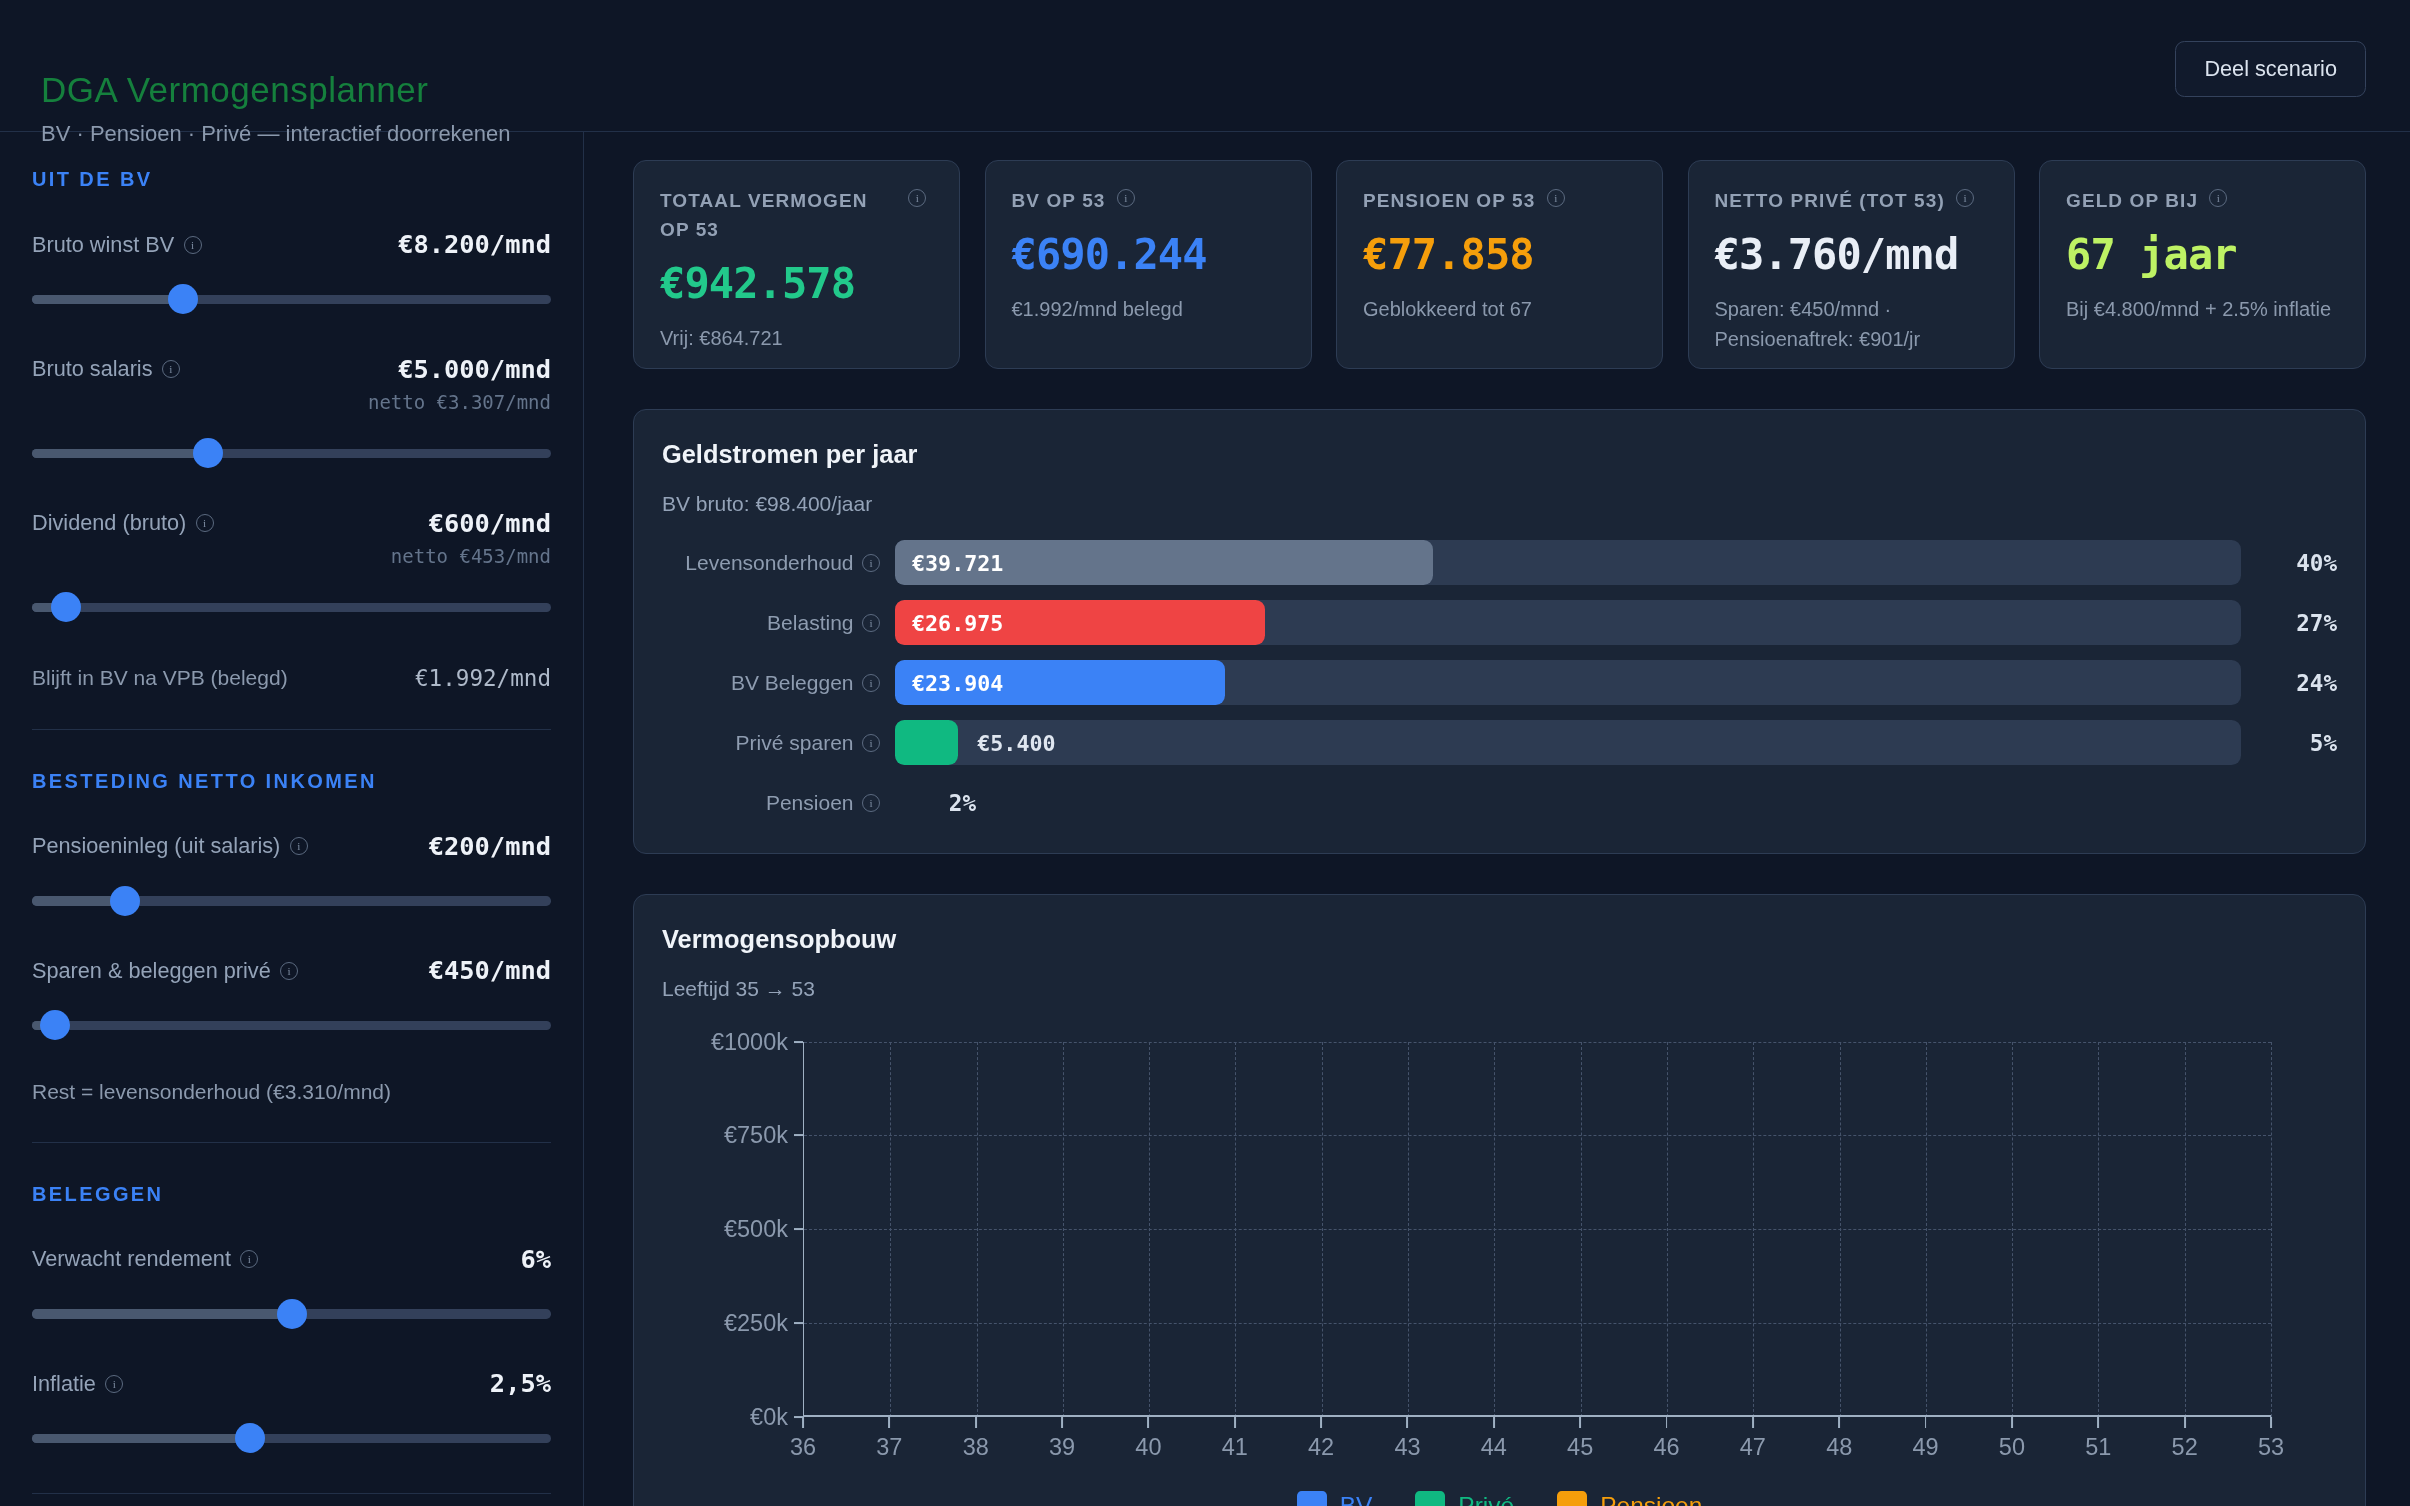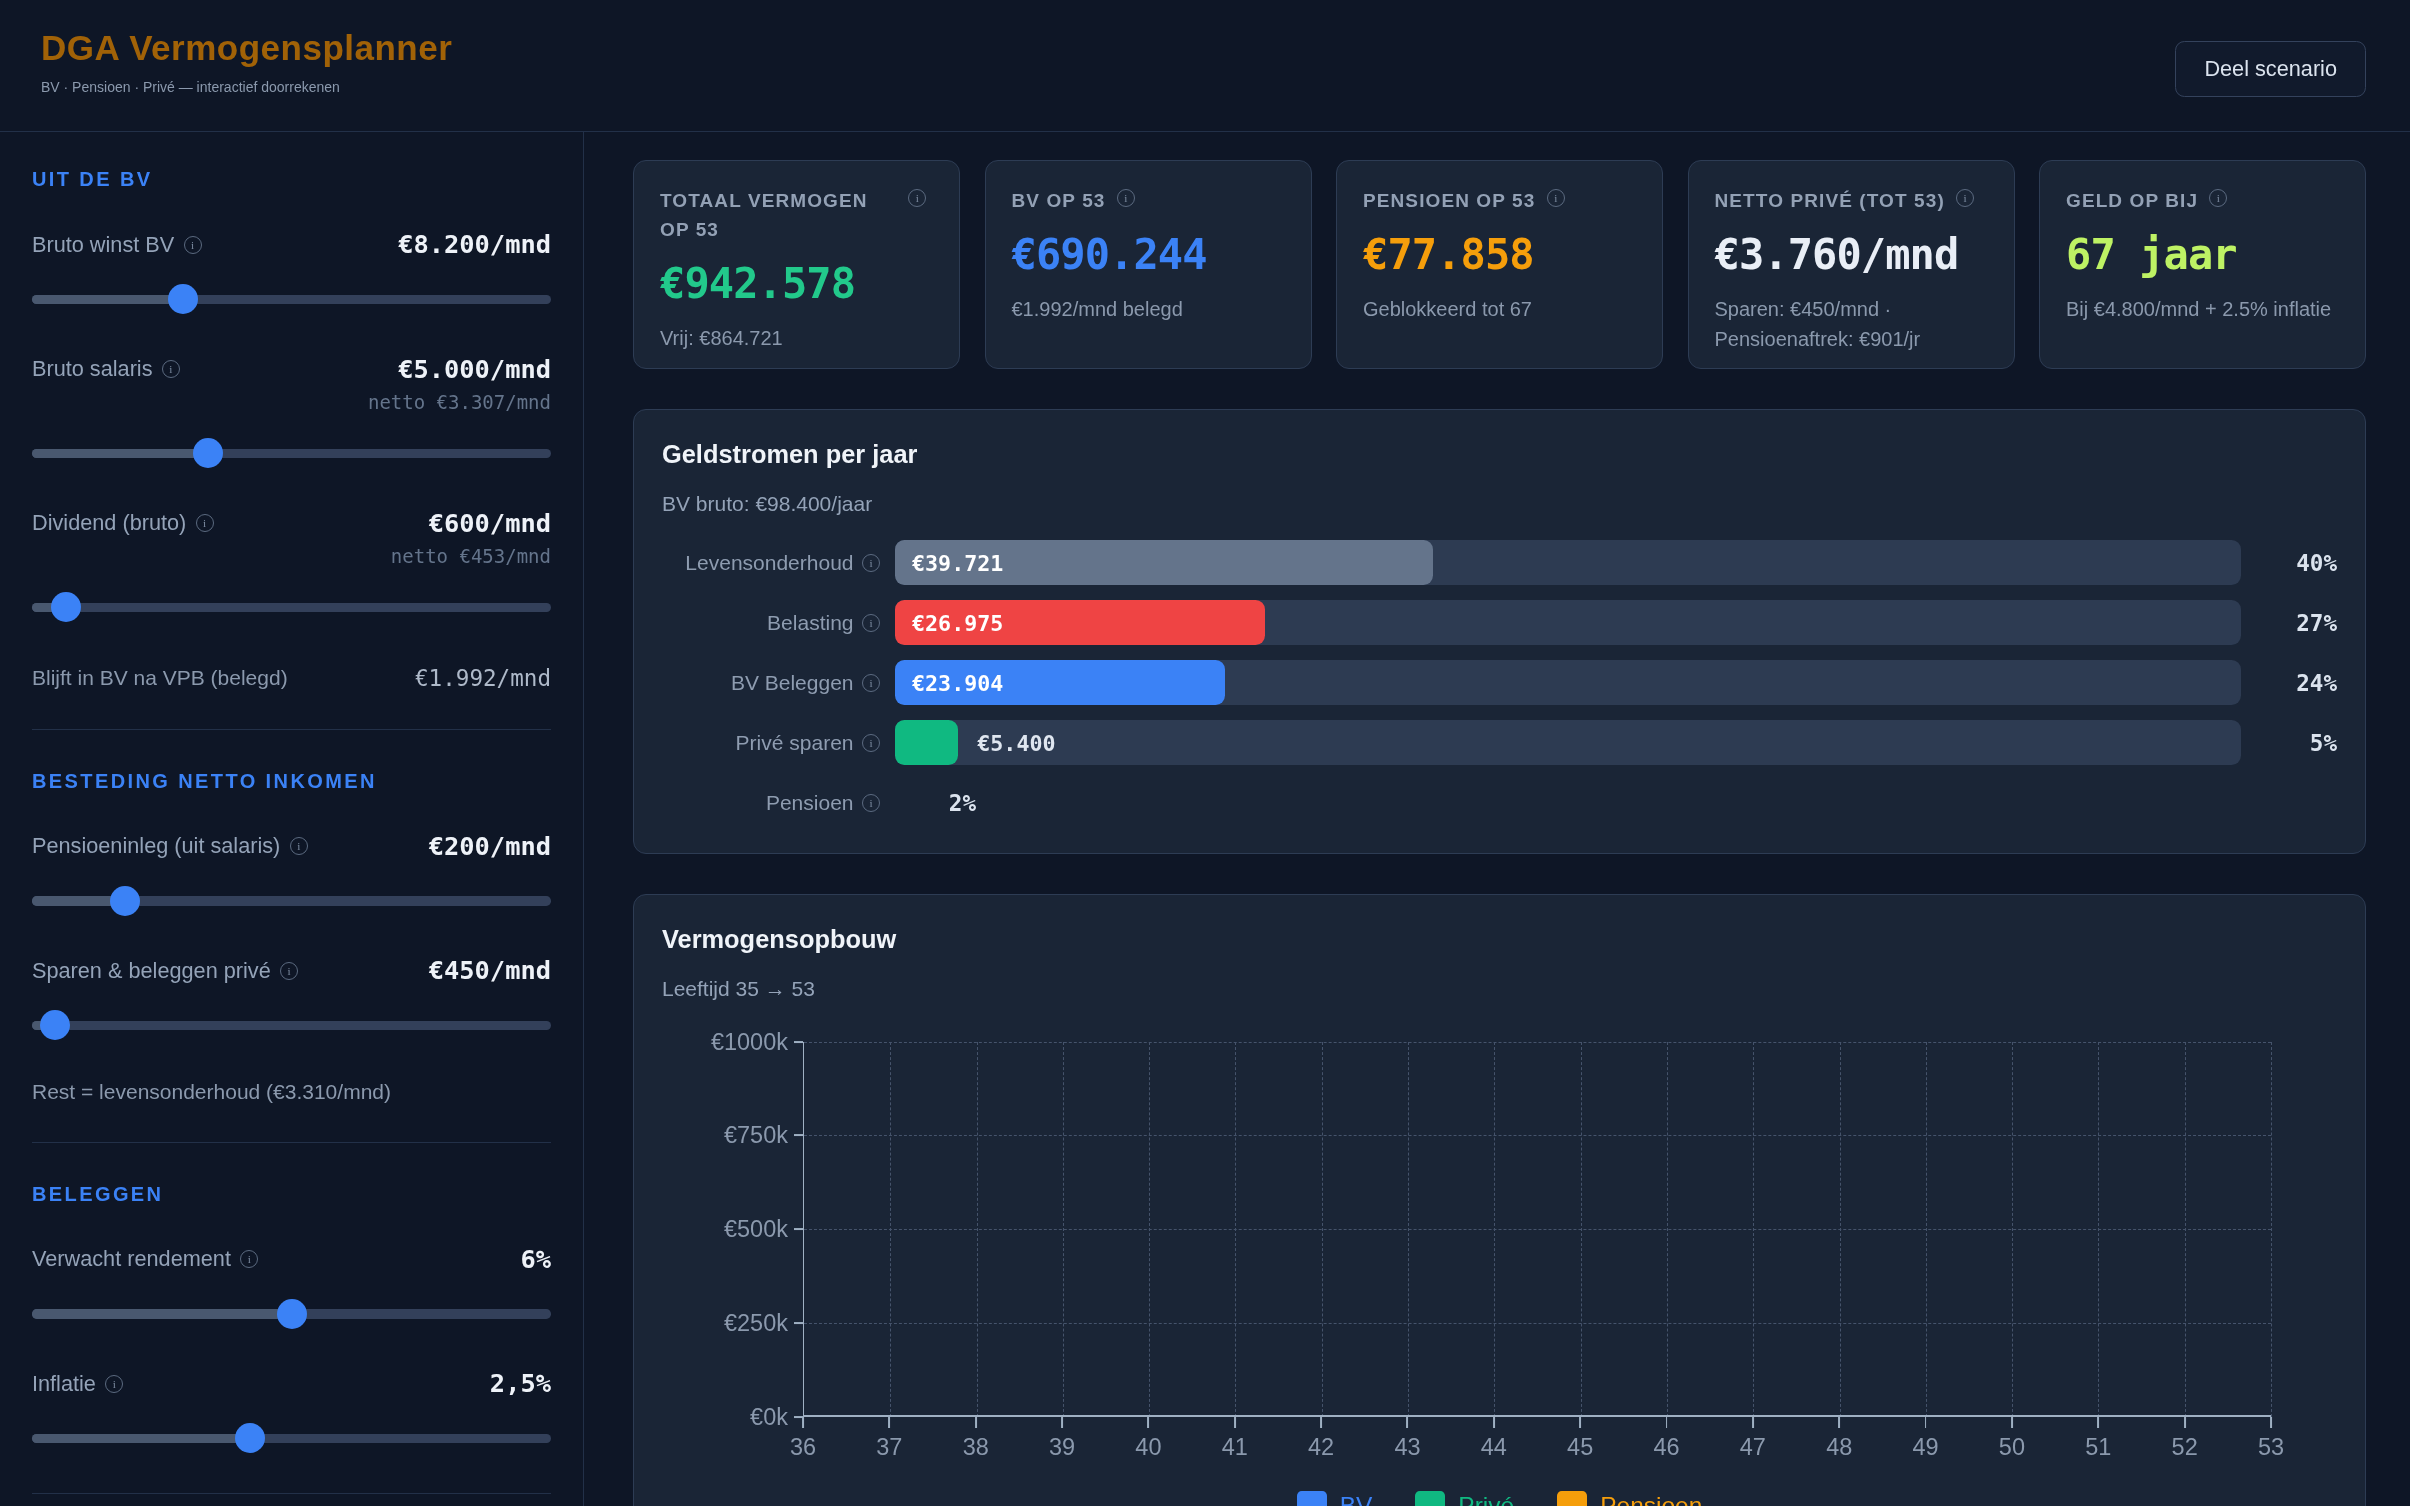--- a/index.html
+++ b/index.html
@@ -7,22 +7,22 @@
   .page {
     position:relative; width:2411px; height:1507px; overflow:hidden;
     background:#0e1626; color:#e9eef6;
     font-family:"Liberation Sans", sans-serif;
   }
   
   .header {
     display:flex; justify-content:space-between; align-items:flex-start;
     padding:28px 45px 24.5px 41px; border-bottom:0.9px solid #223048; height:132px;
   }
-  .header h1 { font-size:35px; font-weight:bold; letter-spacing:0.5px; color:#a16207; }
-  .header .subtitle { margin-top:11.3px; font-size:14px; color:#8b99ad; }
+  .header h1 { font-size:35px; font-weight:normal; letter-spacing:0.5px; color:#15803d;margin-top:42px; }
+  .header .subtitle { margin-top:11.3px; font-size:22px; color:#8b99ad; }
   .share-btn {
     margin-top:13px; padding:14px 28px; font-size:21.7px; color:#dbe3ee;
     background:#16213475; border:0.9px solid #34425c; border-radius:9.4px;
     font-family:"Liberation Sans", sans-serif; cursor:pointer;
   }
   
   .body { display:flex; height:1375px; }
   .sidebar {
     width:584px; flex:0 0 584px; border-right:0.9px solid #223048;
     padding:36px 32px 0 32px; overflow:hidden;

